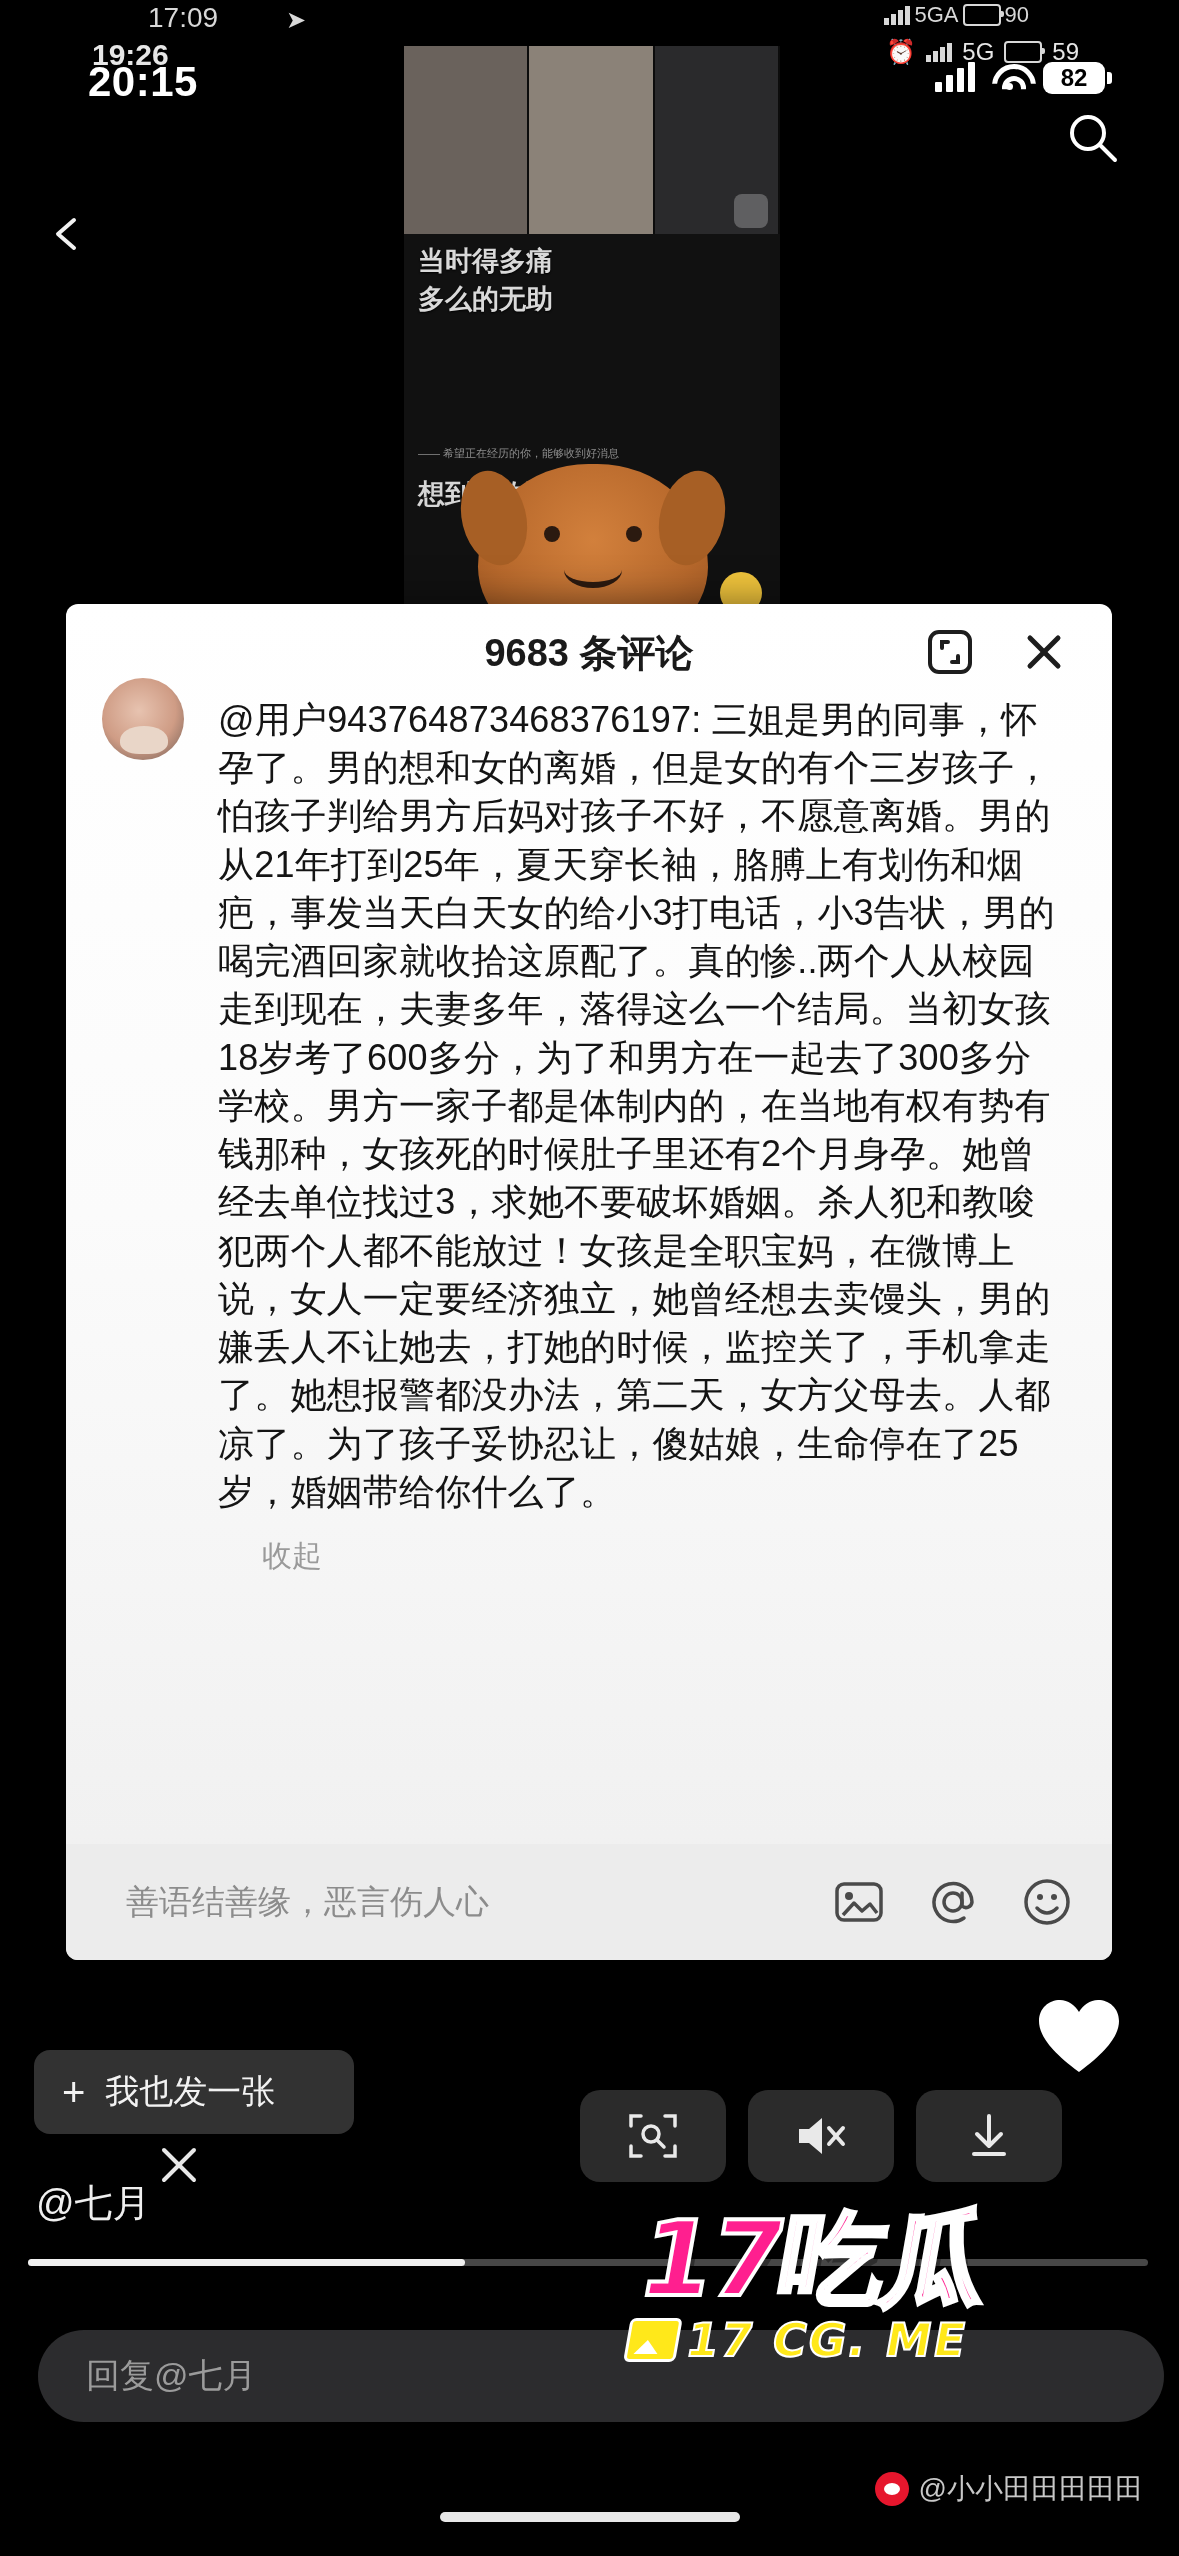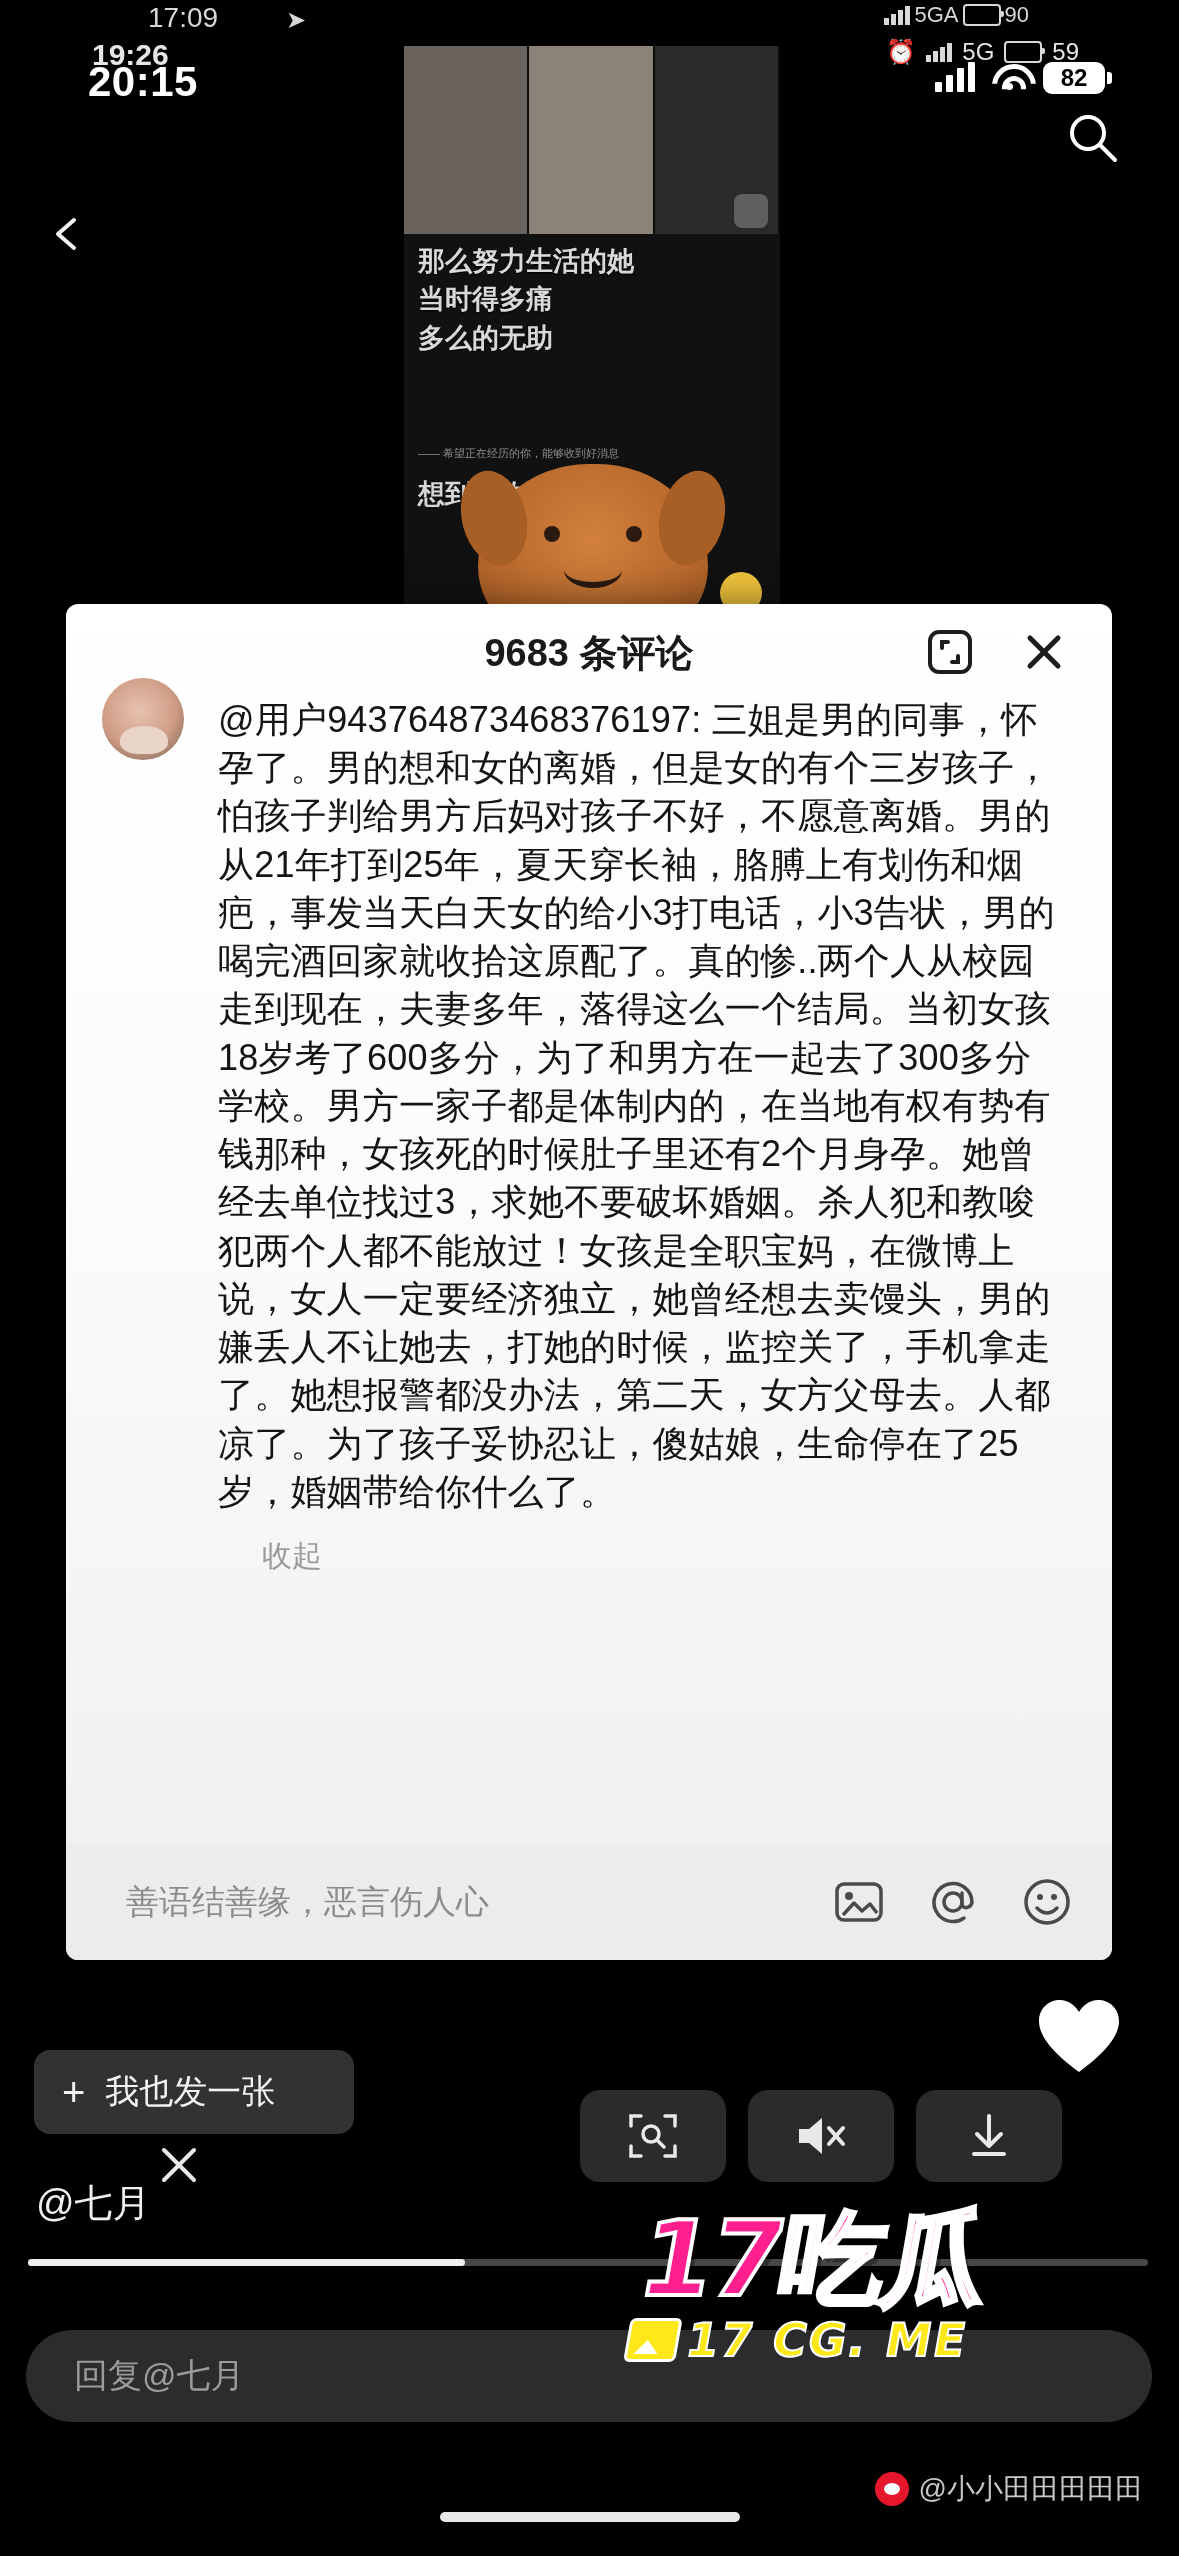--- a/index.html
+++ b/index.html
@@ -530,21 +530,21 @@
     left: 6px; bottom: 5px;
     width: 0; height: 0;
     border-left: 12px solid transparent;
     border-right: 12px solid transparent;
     border-bottom: 14px solid #fff;
   }
 
   
   .reply-bar {
     position: absolute;
-    left: 0; bottom: 126px;
+    left: 12px; bottom: 126px;
     width: 1100px;
     height: 110px;
     z-index: 28;
   }
   .reply-field {
     position: absolute;
     left: 26px; top: 10px;
     width: 1126px; height: 92px;
     background: #2c2c2e;
     border-radius: 46px;
@@ -645,21 +645,20 @@
 
 <div class="video-area">
   <div class="poster">
     <div class="pics">
       <div></div>
       <div></div>
       <div></div>
     </div>
     <div class="corner-btn"></div>
     <div class="capt">
-      <div>那么努力生活的她</div>
       <div>当时得多痛</div>
       <div>多么的无助</div>
     </div>
     <div class="sub-line">—— 希望正在经历的你，能够收到好消息</div>
     <div class="good-news">想到的收到好消息</div>
     <div class="plush">
       <span class="eye l"></span>
       <span class="eye r"></span>
       <span class="smile"></span>
     </div>

